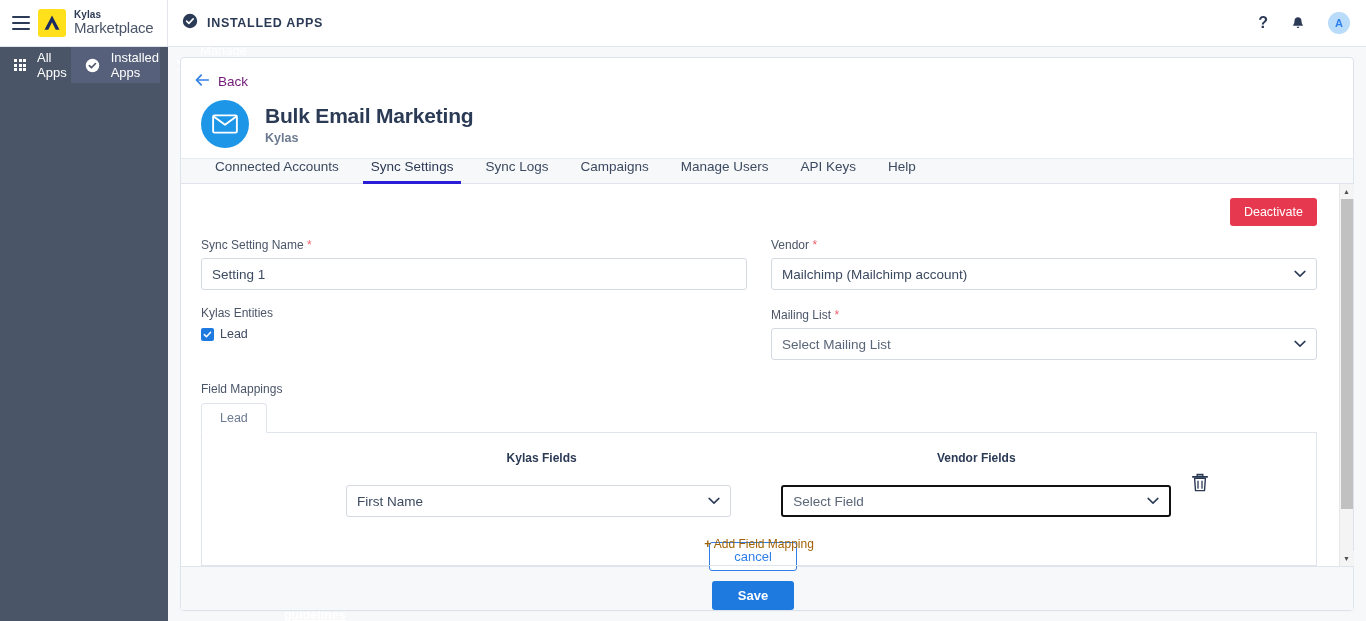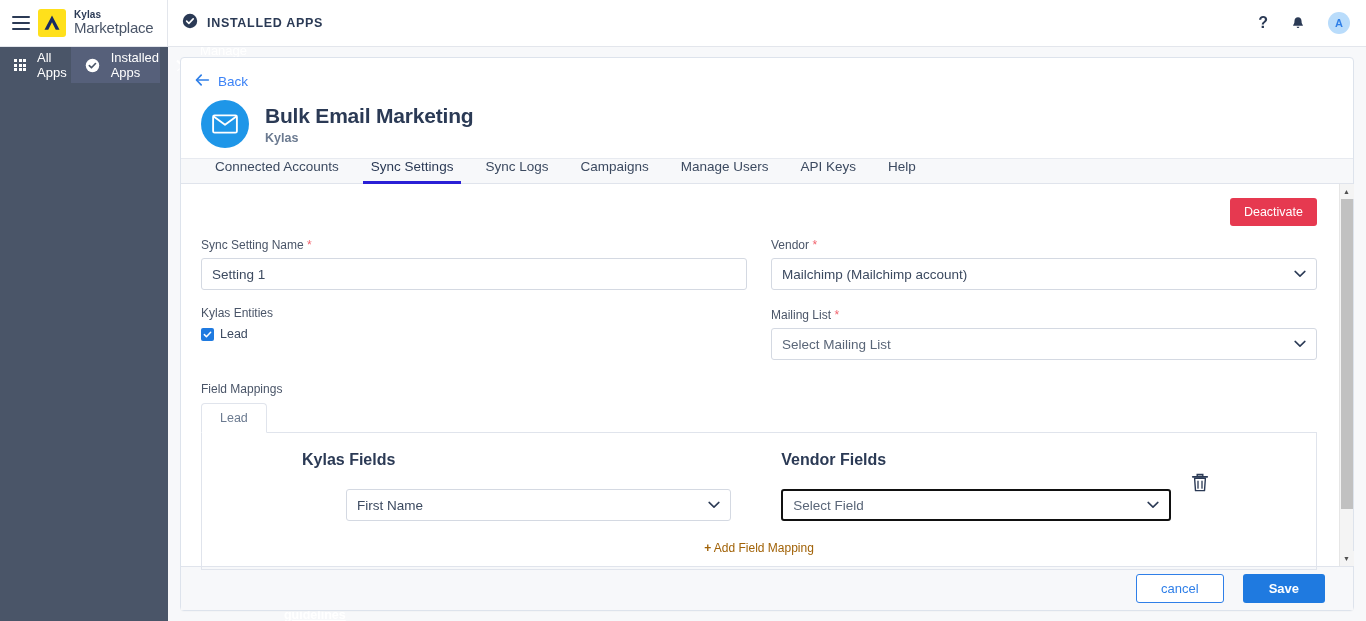--- a/index.html
+++ b/index.html
@@ -93,21 +93,21 @@
     flex: 1; background: #ffffff;
     border: 1px solid #dde3ec; border-radius: 4px;
     display: flex; flex-direction: column;
     min-width: 0; position: relative;
     box-shadow: 0 1px 1px rgba(0,0,0,0.02);
   }
 
   .back-row { padding: 14px 0 0 14px; }
   .back-link {
     display: inline-flex; align-items: center; gap: 8px;
-    color: #3b82f6; font-size: 13.5px; cursor: pointer;
+    color: #701a75; font-size: 13.5px; cursor: pointer;
   }
 
   .app-head { display: flex; align-items: center; gap: 16px; padding: 10px 0 10px 20px; }
   .app-icon {
     width: 48px; height: 48px; border-radius: 50%; background: #1e96e8;
     display: flex; align-items: center; justify-content: center;
   }
   .app-title { font-size: 21px; font-weight: bold; color: #2b3a55; letter-spacing: -.2px; }
   .app-sub { font-size: 12.5px; color: #6b7a90; font-weight: bold; margin-top: 3px; }
 
@@ -169,35 +169,35 @@
     border-radius: 4px 4px 0 0; background: #fff; margin-bottom: -1px; cursor: pointer;
   }
 
   .mapping-box {
     border: 1px solid #e0e4ec; border-top: none;
     padding: 18px 0 0 0; margin-top: 0;
   }
   .map-cols { display: flex; align-items: flex-start; }
   .map-col-kylas { width: 52%; padding-left: 100px; }
   .map-col-vendor { flex: 1; display: flex; align-items: flex-start; gap: 20px; }
-  .col-head { font-size: 16px; font-weight: bold; color: #2b3a55; margin-bottom: 20px; }
+  .col-head { font-size: 12px; font-weight: bold; color: #2b3a55; margin-bottom: 20px; text-align: center; }
   .sel-kylas { width: 385px; margin-left: 44px; }
   .sel-vendor { width: 390px; border: 2px solid #111111; }
   .trash-btn { margin-top: 22px; cursor: pointer; }
 
   .add-map {
     text-align: center; padding: 20px 0 14px 0;
     font-size: 12px; color: #a16207; cursor: pointer;
   }
 
   
   .action-bar {
     border-top: 1px solid #e0e4ec; background: #f7f8fa;
     height: 44px; display: flex; align-items: center; justify-content: flex-end;
-    gap: 19px; padding-right: 28px;
+    gap: 10px; padding-right: 28px; flex-direction: column;
   }
   .btn-cancel {
     background: #fff; color: #2f7fe8; border: 1px solid #2f7fe8; border-radius: 3px;
     font-size: 13px; padding: 6px 24px; cursor: pointer;
     font-family: "Liberation Sans", sans-serif;
   }
   .btn-save {
     background: #1f7ae0; color: #fff; border: none; border-radius: 3px;
     font-size: 13px; padding: 7px 26px; cursor: pointer; font-weight: bold;
     font-family: "Liberation Sans", sans-serif;

